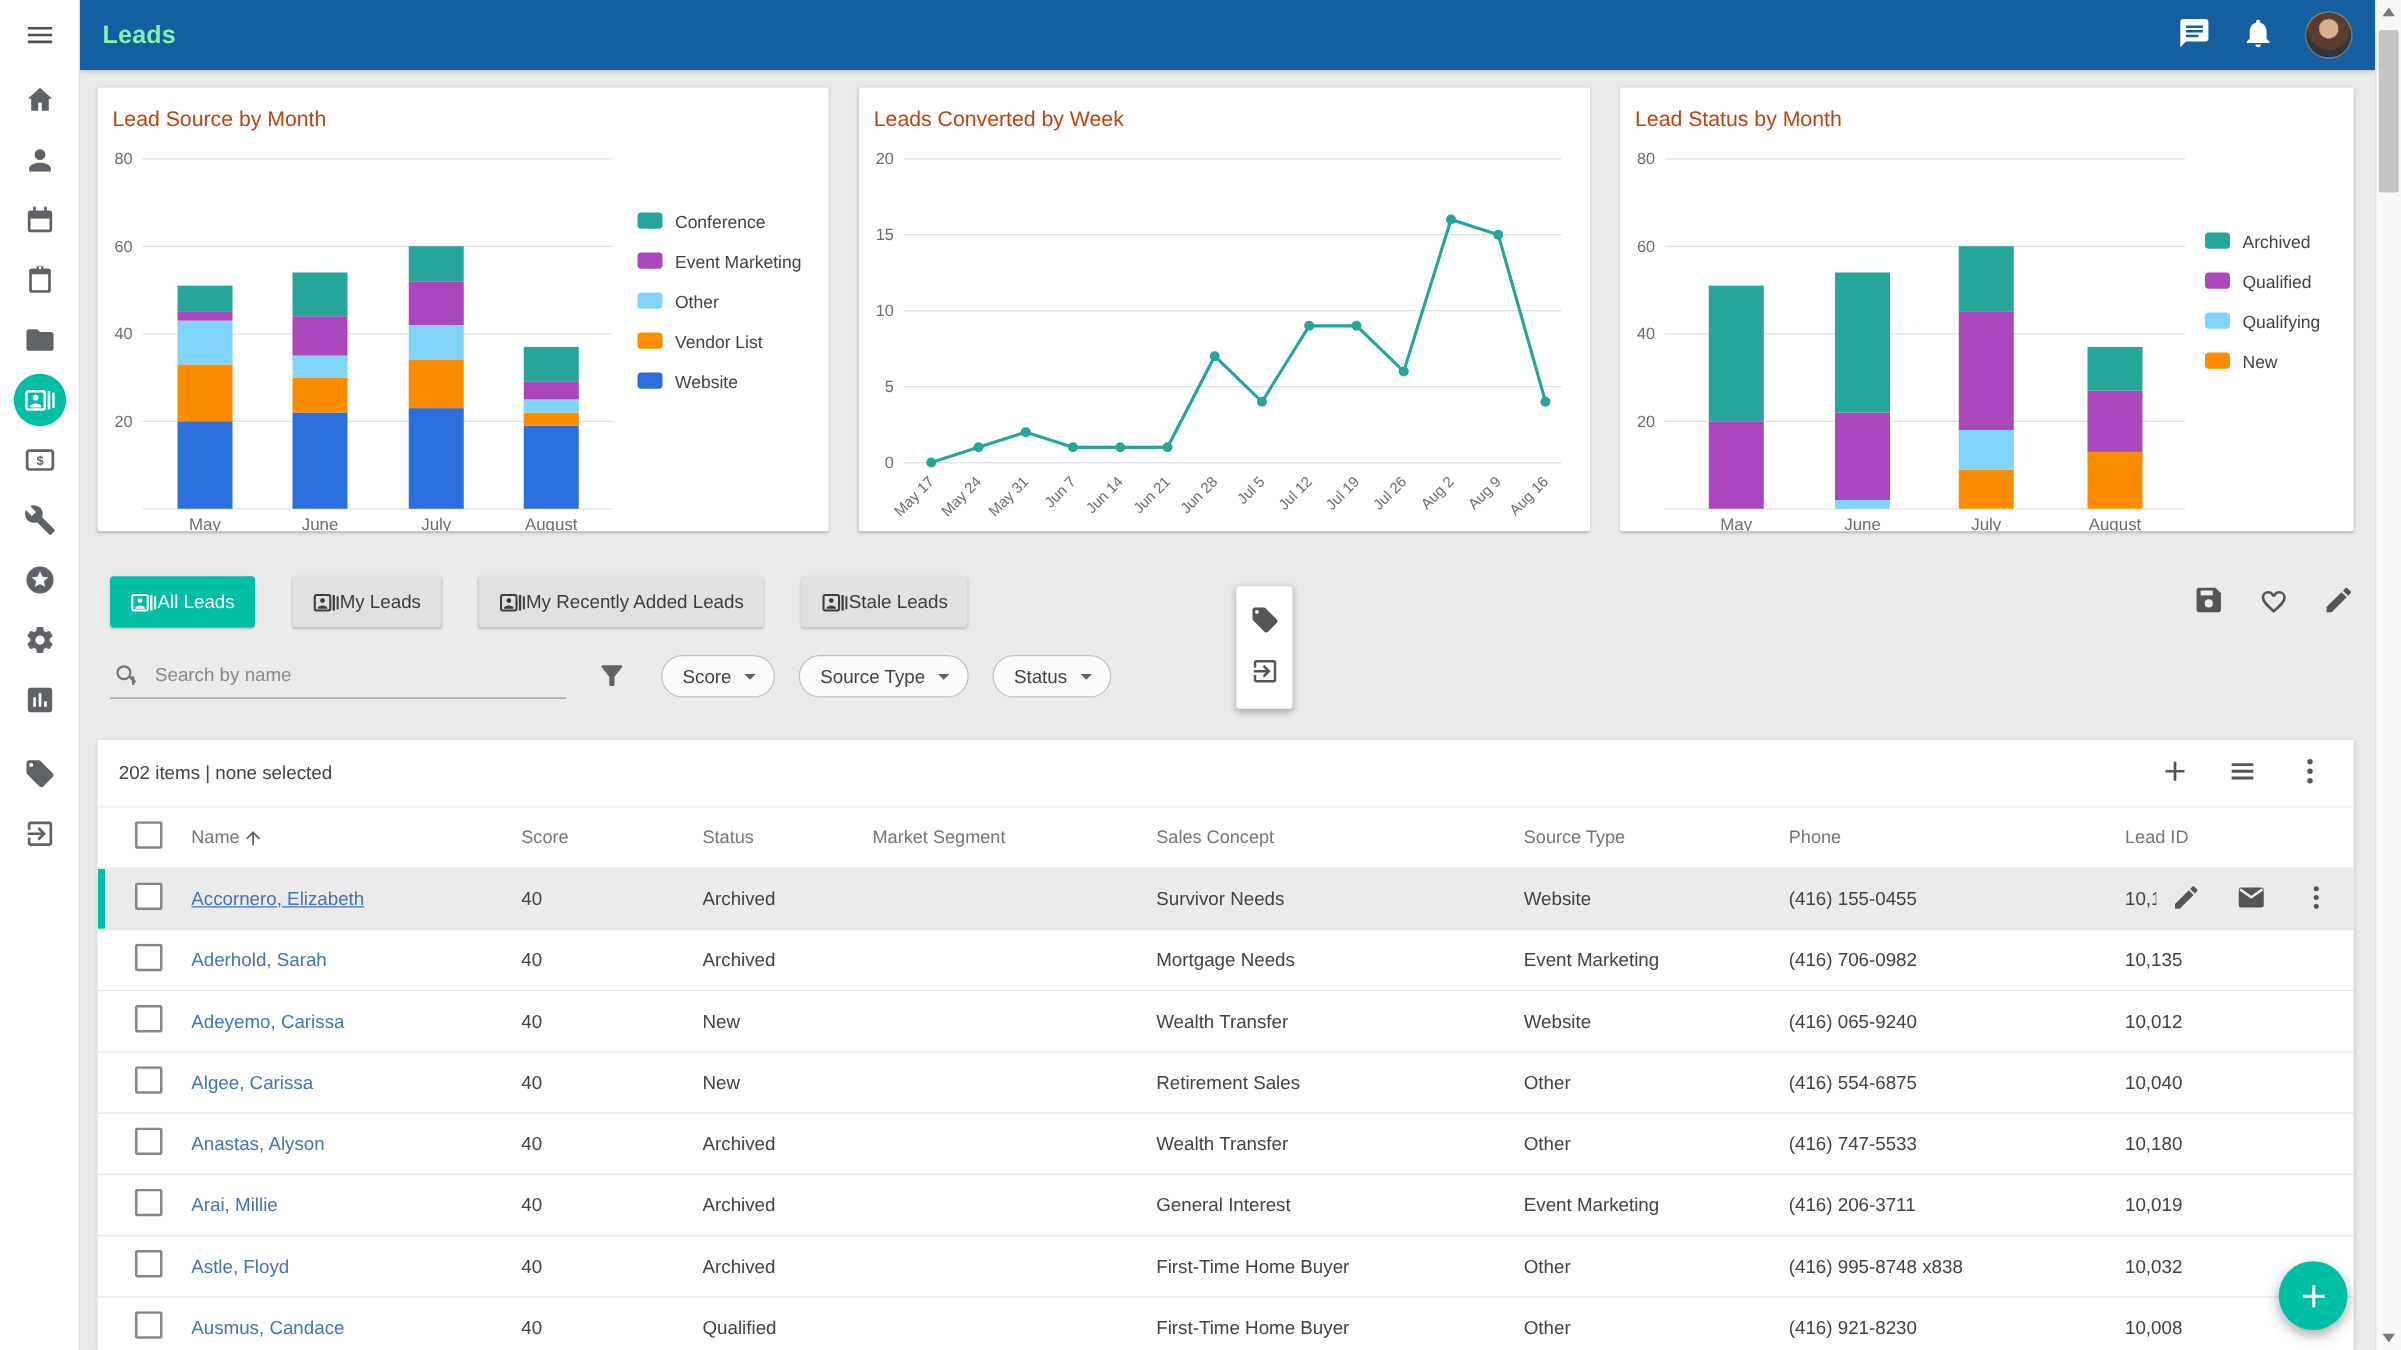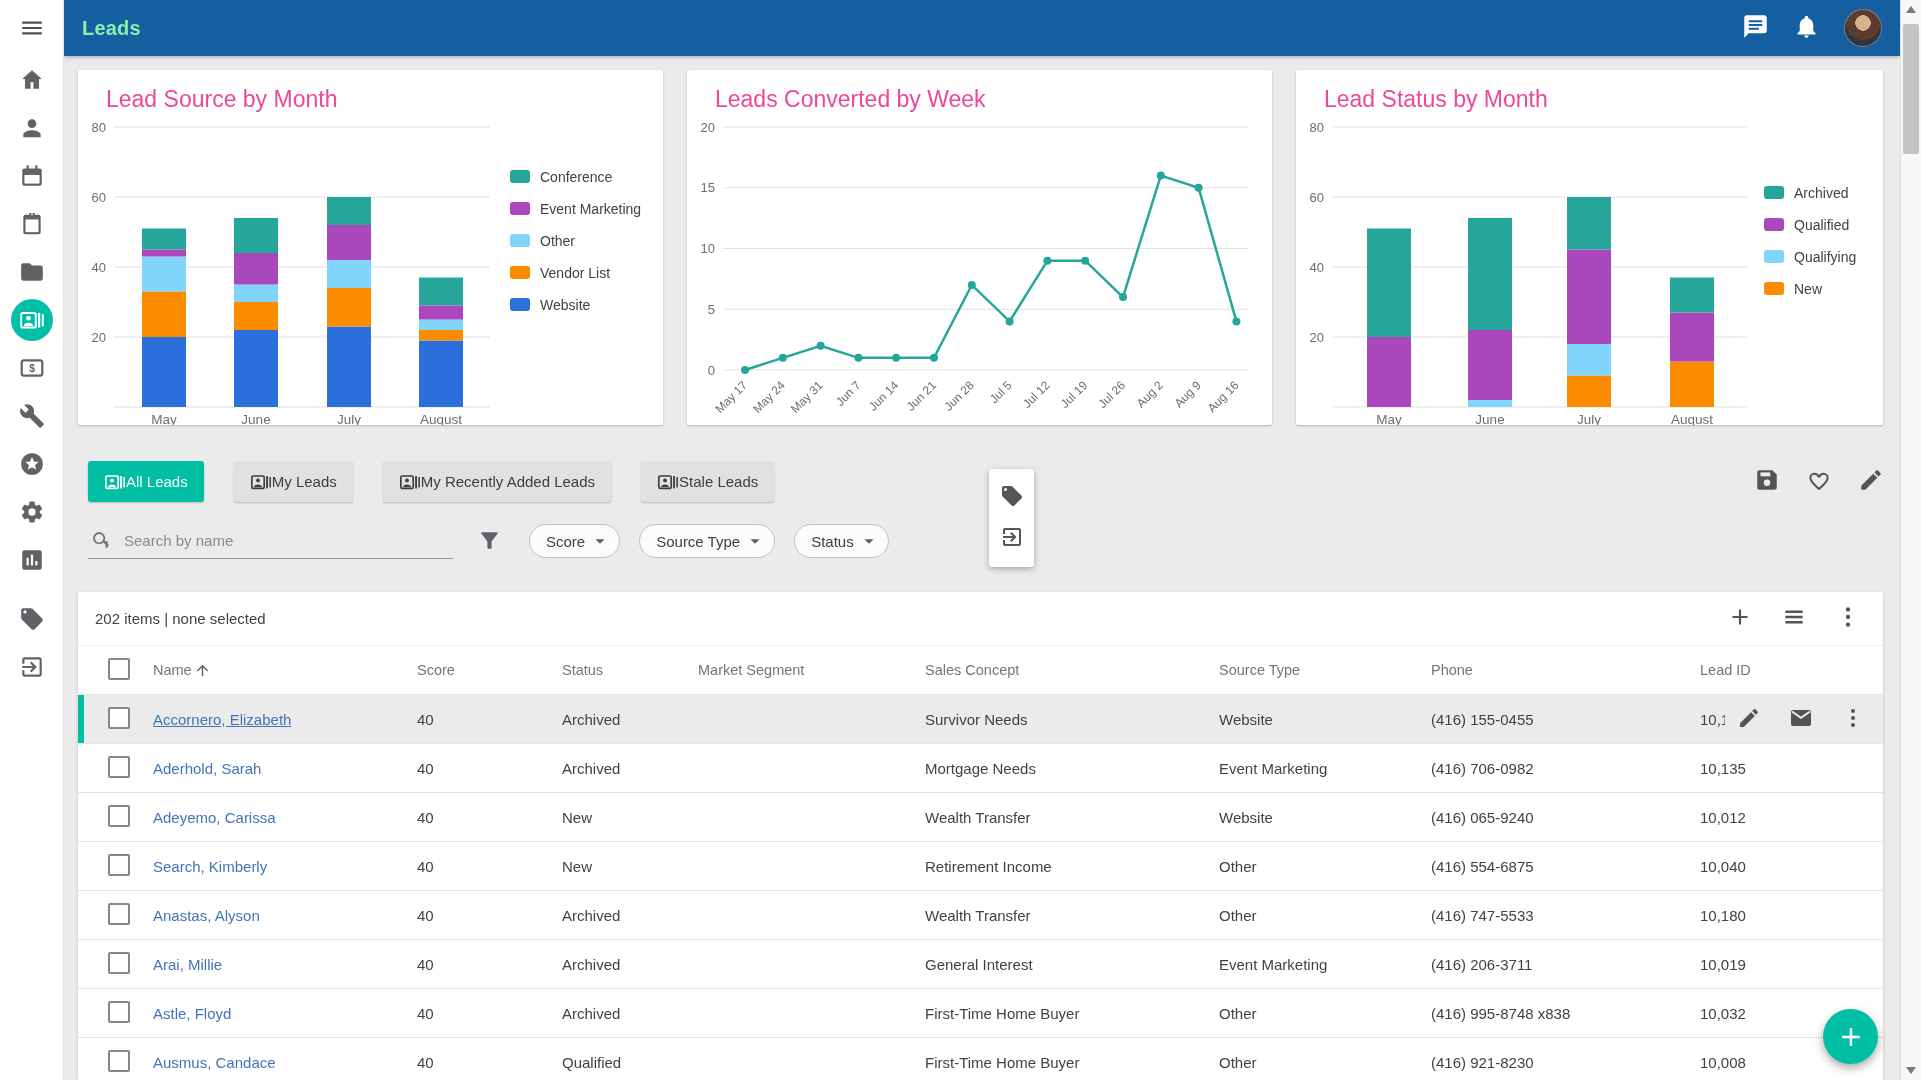--- a/index.html
+++ b/index.html
@@ -34,21 +34,21 @@
   .nav-item.gap-top{margin-top:11px;}
 
   
   .main{position:absolute;left:64px;top:56px;width:1836px;height:1024px;}
 
   .card{position:absolute;background:#fff;border-radius:2px;
     box-shadow:0 1px 3px rgba(0,0,0,.18),0 1px 1px rgba(0,0,0,.08);}
   #card-source{left:14px;top:14px;width:585px;height:355px;}
   #card-converted{left:623px;top:14px;width:585px;height:355px;}
   #card-status{left:1232px;top:14px;width:587px;height:355px;}
-  .card-title{position:absolute;left:28px;top:16px;font-size:23px;font-weight:400;color:#ec4899;}
+  .card-title{position:absolute;left:12px;top:16px;font-size:17px;font-weight:400;color:#c2410c;}
   svg.chart{position:absolute;left:0;top:0;}
   .legend{position:absolute;display:flex;flex-direction:column;gap:13px;}
   #legend-source{left:432px;top:97px;}
   #legend-status{left:468px;top:113px;}
   .legend-item{display:flex;align-items:center;gap:10px;height:19px;}
   .legend-swatch{width:20px;height:13px;border-radius:3px;flex:none;}
   .legend-label{font-size:14px;color:#424242;}
 
   
   .lead-views{position:absolute;left:24px;top:405px;display:flex;gap:30px;}
@@ -669,25 +669,25 @@
             <div class="cell">40</div>
             <div class="cell">New</div>
             <div class="cell"></div>
             <div class="cell">Wealth Transfer</div>
             <div class="cell">Website</div>
             <div class="cell">(416) 065-9240</div>
             <div class="cell">10,012</div>
           </div>
           <div class="trow">
             <div class="cell"><span class="checkbox"></span></div>
-            <div class="cell"><a class="name-link">Search, Kimberly</a></div>
+            <div class="cell"><a class="name-link">Algee, Carissa</a></div>
             <div class="cell">40</div>
             <div class="cell">New</div>
             <div class="cell"></div>
-            <div class="cell">Retirement Income</div>
+            <div class="cell">Retirement Sales</div>
             <div class="cell">Other</div>
             <div class="cell">(416) 554-6875</div>
             <div class="cell">10,040</div>
           </div>
           <div class="trow">
             <div class="cell"><span class="checkbox"></span></div>
             <div class="cell"><a class="name-link">Anastas, Alyson</a></div>
             <div class="cell">40</div>
             <div class="cell">Archived</div>
             <div class="cell"></div>

